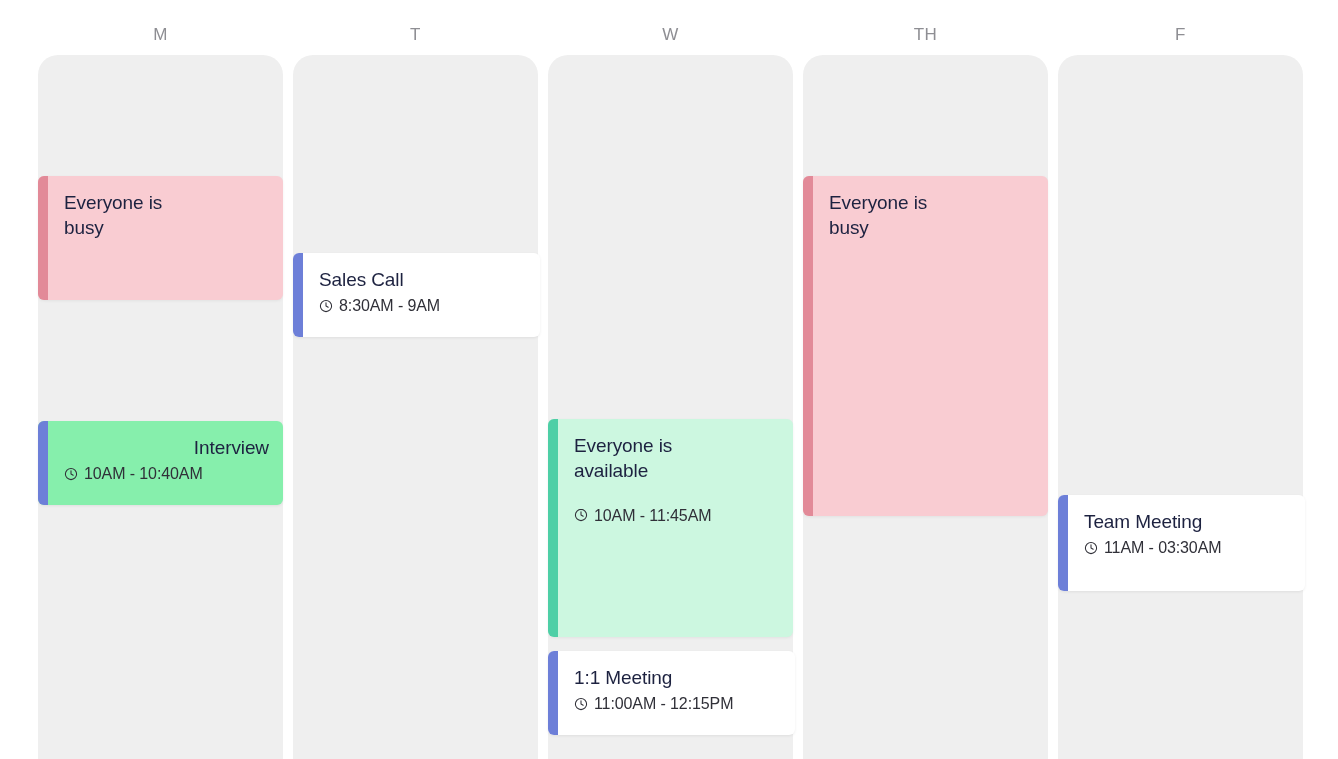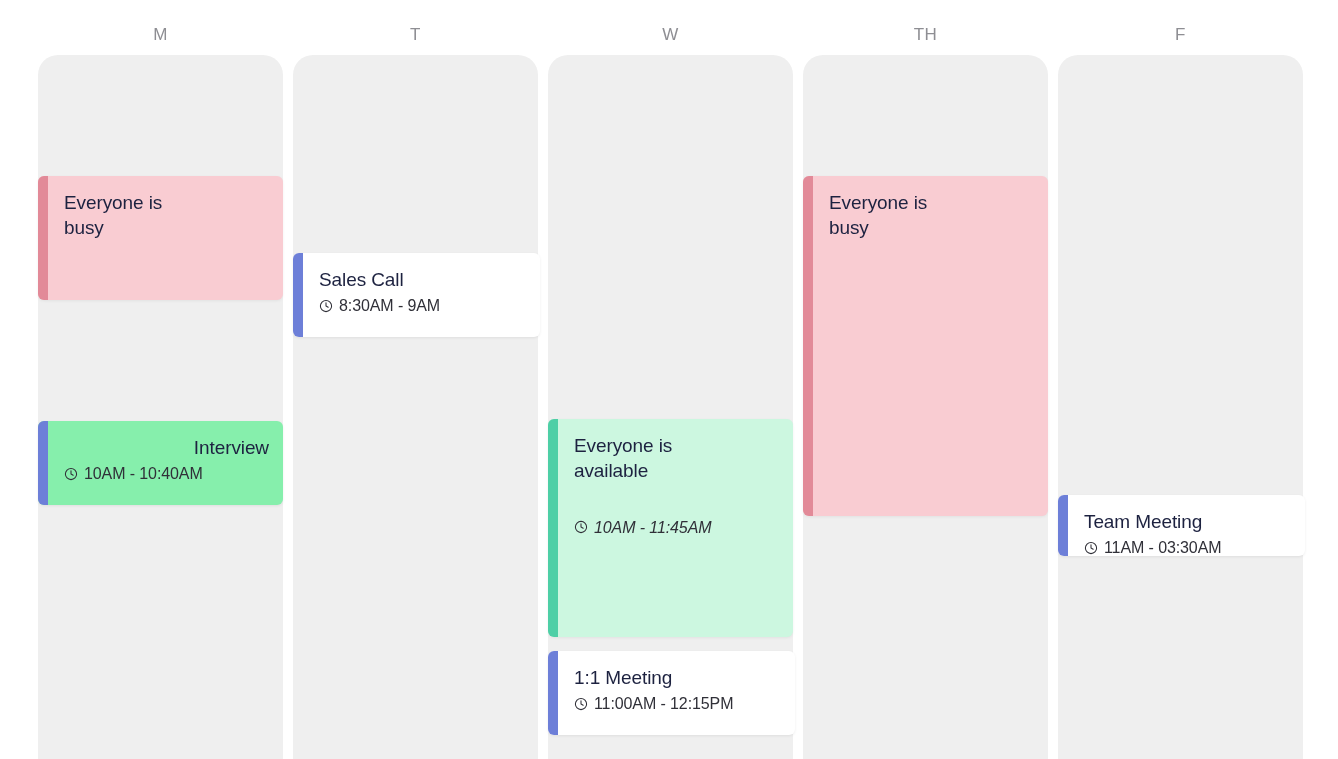--- a/index.html
+++ b/index.html
@@ -108,21 +108,21 @@
     box-shadow: 0 1px 3px rgba(0,0,0,0.06);
   }
   .event.kind-busy .event-title { color: #1d2240; }
 
   
   .event.kind-available {
     background: #ccf7e0;
     box-shadow: 0 1px 3px rgba(0,0,0,0.06);
   }
   .event.kind-available .event-title { color: #1d2240; }
-  .event.kind-available .event-time-row { margin-top: 34px; font-style: italic; }
+  .event.kind-available .event-time-row { margin-top: 22px; }
 </style>
 </head>
 <body>
 
 <div id="calendar">
 
   <div id="headers-layer">
   <div class="day-header" style="left: 38px; width: 245px;">
     <span>M</span>
   </div>
@@ -231,21 +231,21 @@
 
   <div class="event kind-busy" style="left: 803px; top: 176px; width: 245px; height: 340px; background: rgb(249, 204, 210);">
     <div class="accent" style="background: rgb(226, 138, 152);"></div>
     <div class="event-body">
       <div class="event-title">Everyone is
 busy</div>
 
     </div>
   </div>
 
-  <div class="event kind-meeting" style="left: 1058px; top: 495px; width: 247px; height: 61px; background: rgb(255, 255, 255);">
+  <div class="event kind-meeting" style="left: 1058px; top: 495px; width: 247px; height: 96px; background: rgb(255, 255, 255);">
     <div class="accent" style="background: rgb(109, 127, 216);"></div>
     <div class="event-body">
       <div class="event-title">Team Meeting</div>
       <div class="event-time-row">
         <span class="clock-icon">
           <svg viewBox="0 0 16 16" width="14" height="14" aria-hidden="true">
             <circle cx="8" cy="8" r="6.4" fill="none" stroke="#303038" stroke-width="1.2"></circle>
             <path d="M8 4.3 V8 L10.5 9.4" fill="none" stroke="#303038" stroke-width="1.2" stroke-linecap="round" stroke-linejoin="round"></path>
           </svg>
         </span>

